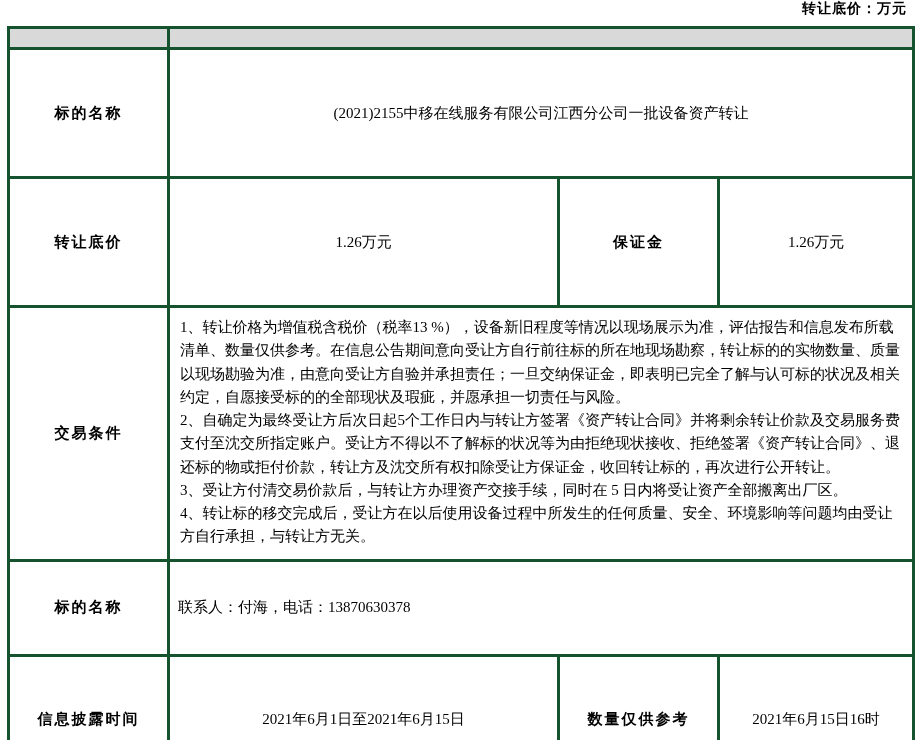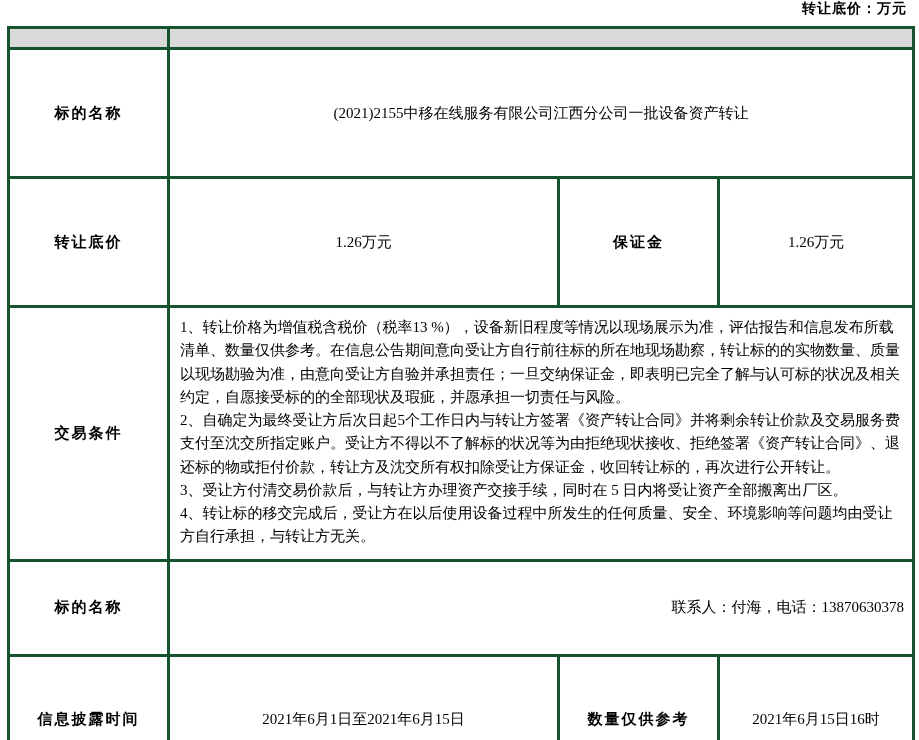--- a/index.html
+++ b/index.html
@@ -62,21 +62,21 @@
     letter-spacing: 2px;
     width: 160px;
     padding: 10px 4px;
   }
   .value-center {
     text-align: center;
     font-size: 16px;
     padding: 26px 6px;
   }
   .value-left {
-    text-align: right;
+    text-align: left;
     font-size: 15px;
     padding: 8px 8px;
   }
   .row-subject td { height: 74px; }
   .row-price td { height: 74px; }
   .row-survey td { height: 72px; }
   .row-disclose td { height: 74px; }
   .terms-cell {
     text-align: left;
     font-size: 14.5px;

